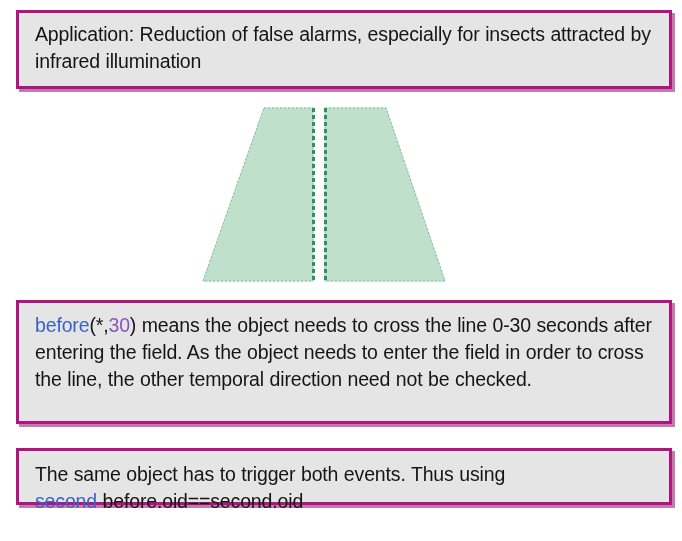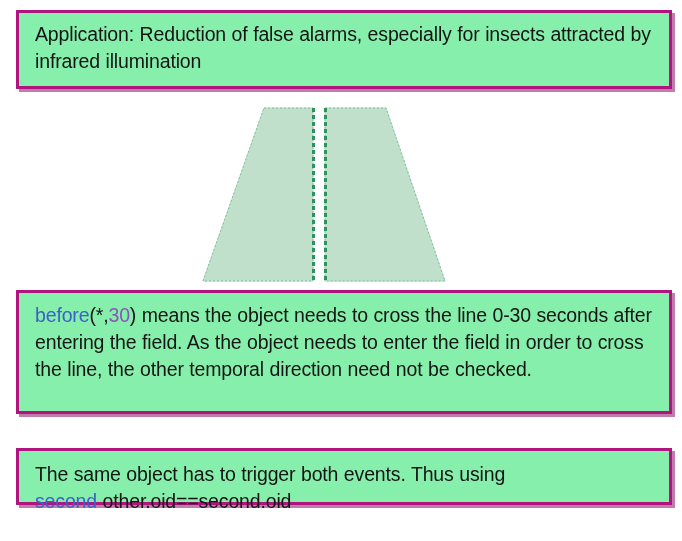--- a/index.html
+++ b/index.html
@@ -19,21 +19,21 @@
     position: absolute;
     left: 0;
     top: 0;
     width: 682px;
     height: 541px;
   }
 
   
   .callout {
     position: absolute;
-    background: #86efac;
+    background: #e5e5e5;
     border: 3px solid #b0157f;
     box-sizing: border-box;
     box-shadow: 3px 3px 0 rgba(140, 16, 100, 0.55);
     text-decoration: underline;
   }
   .callout .txt {
     position: absolute;
     left: 16px;
     right: 10px;
     top: 50%;
@@ -41,21 +41,21 @@
     font-size: 19.5px;
     line-height: 27px;
     color: #151515;
     letter-spacing: -0.15px;
     word-spacing: 0.3px;
   }
 
   #box-application { left: 16px; top: 10px; width: 656px; height: 79px; }
   #box-application .txt { top: 8px; transform: none; }
 
-  #box-before { left: 16px; top: 290px; width: 656px; height: 124px; }
+  #box-before { left: 16px; top: 300px; width: 656px; height: 124px; }
   #box-before .txt { top: 9px; transform: none; }
 
   #box-where { left: 16px; top: 448px; width: 656px; height: 57px; }
   #box-where .txt { top: 10px; transform: none; }
 
   .kw-blue   { color: #3a62c8; }
   .kw-purple { color: #8b55bd; }
 
   
   #diagram {
@@ -91,16 +91,16 @@
       <line x1="123.5" y1="8" x2="123.5" y2="181" stroke="#2e9160" stroke-width="3" stroke-dasharray="4 3"></line>
       <line x1="135.5" y1="8" x2="135.5" y2="181" stroke="#2e9160" stroke-width="3" stroke-dasharray="4 3"></line>
     </svg>
   </div>
 
   <div class="callout" id="box-before">
     <div class="txt"><span class="kw-blue">before</span><span>(*,</span><span class="kw-purple">30</span><span>)</span><span> means the object needs to cross the line 0-30 seconds after entering the field. As the object needs to enter the field in order to cross the line, the other temporal direction need not be checked.</span></div>
   </div>
 
   <div class="callout" id="box-where">
-    <div class="txt"><span>The same object has to trigger both events. Thus using</span><br><span class="kw-blue">second</span><span>&nbsp;</span><span>other.oid==second.oid</span></div>
+    <div class="txt"><span>The same object has to trigger both events. Thus using</span><br><span class="kw-blue">second</span><span>&nbsp;</span><span>before.oid==second.oid</span></div>
   </div>
 
 </div>
 
 </body></html>

